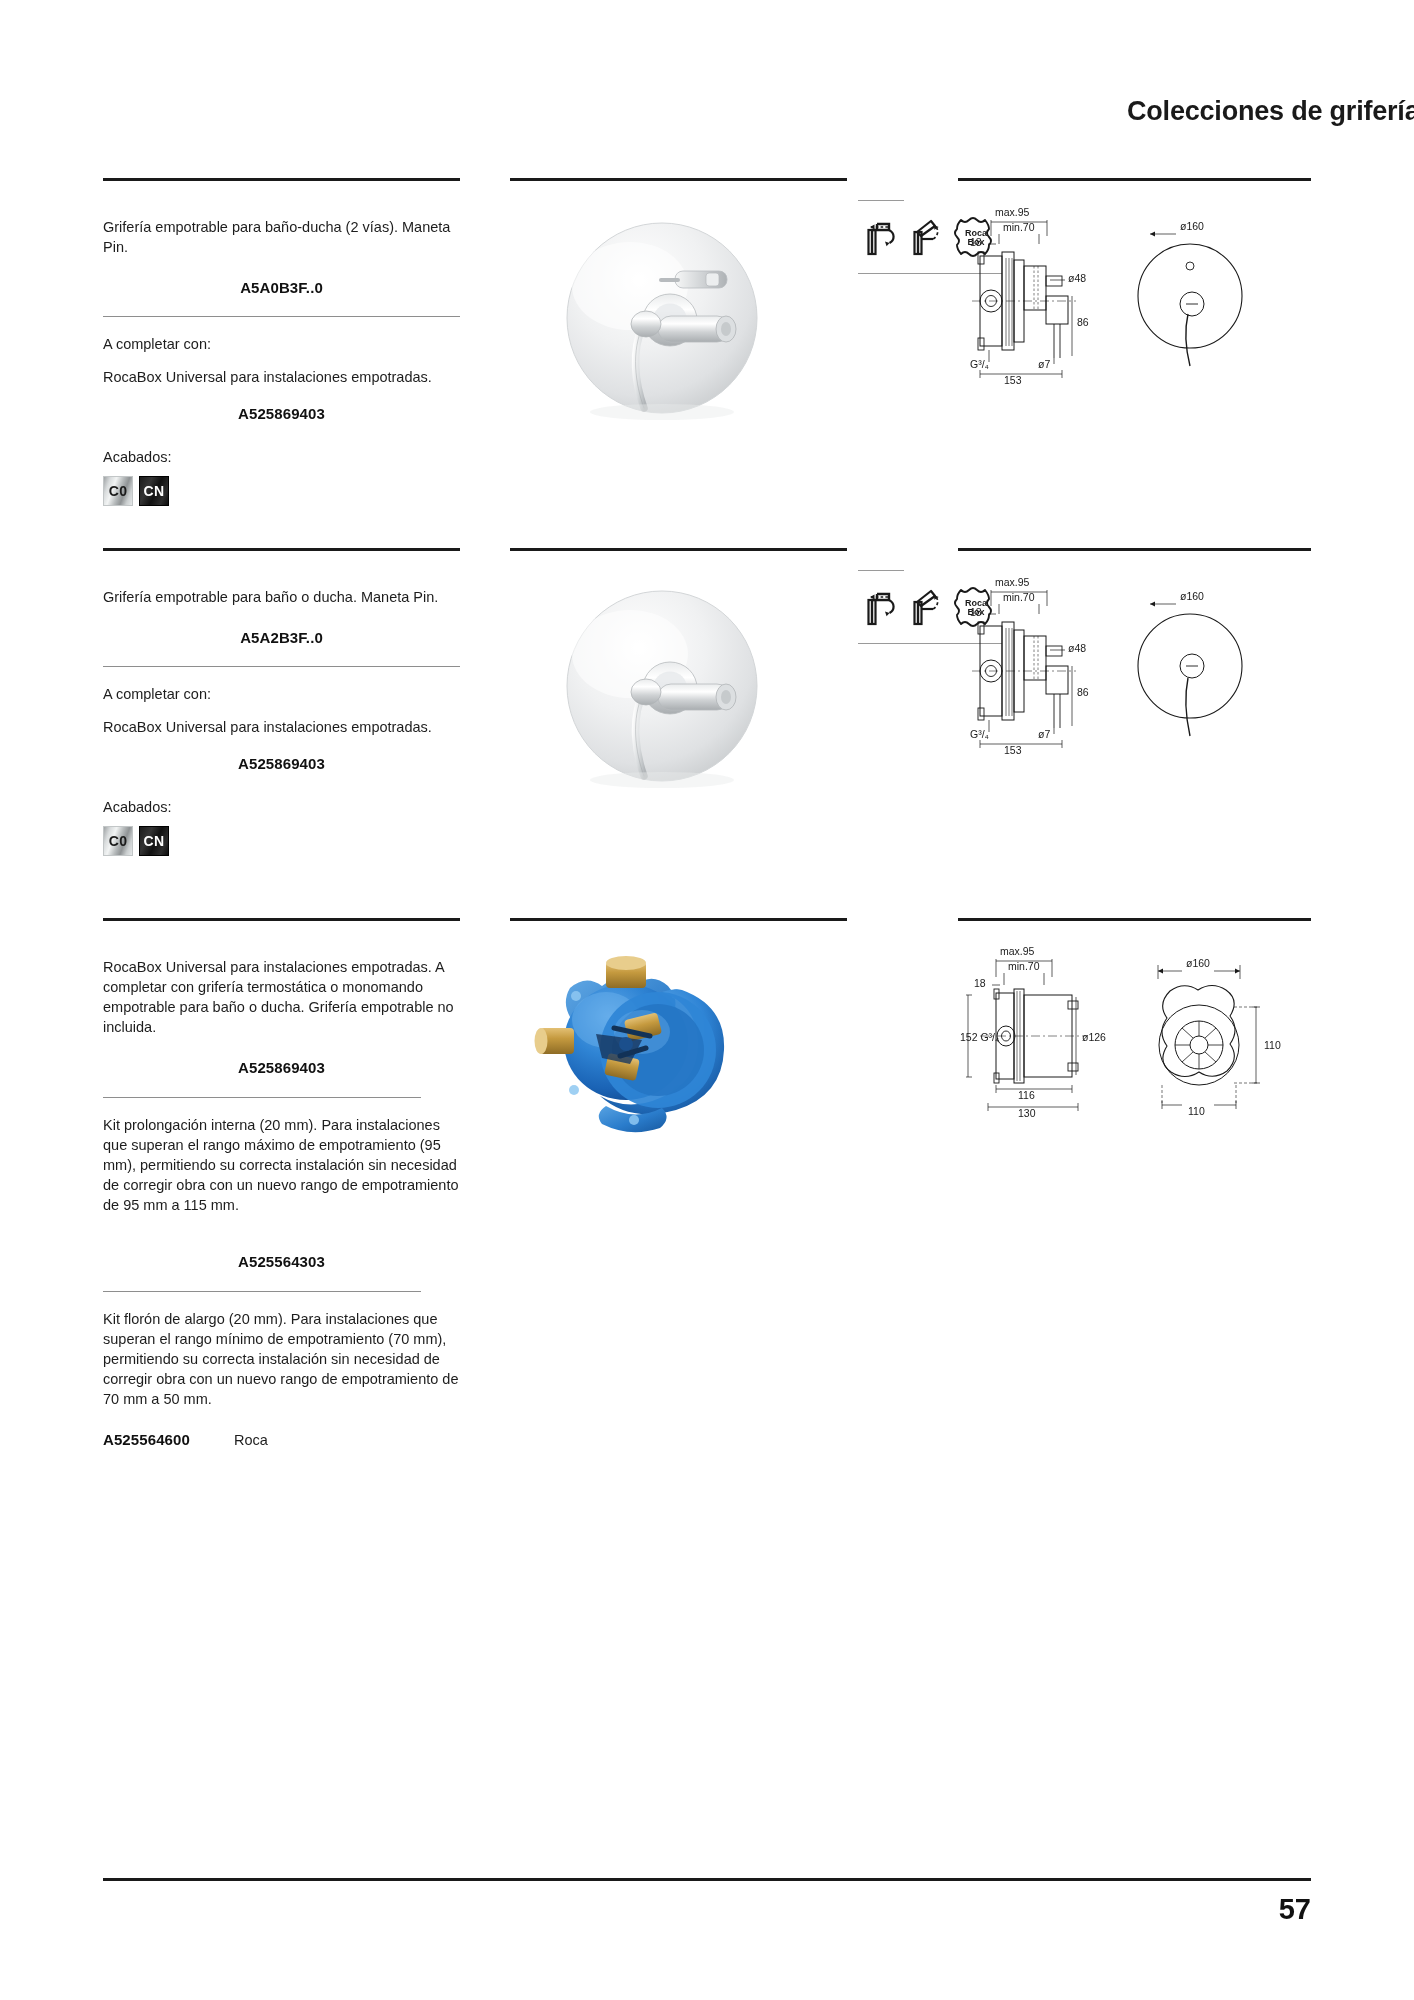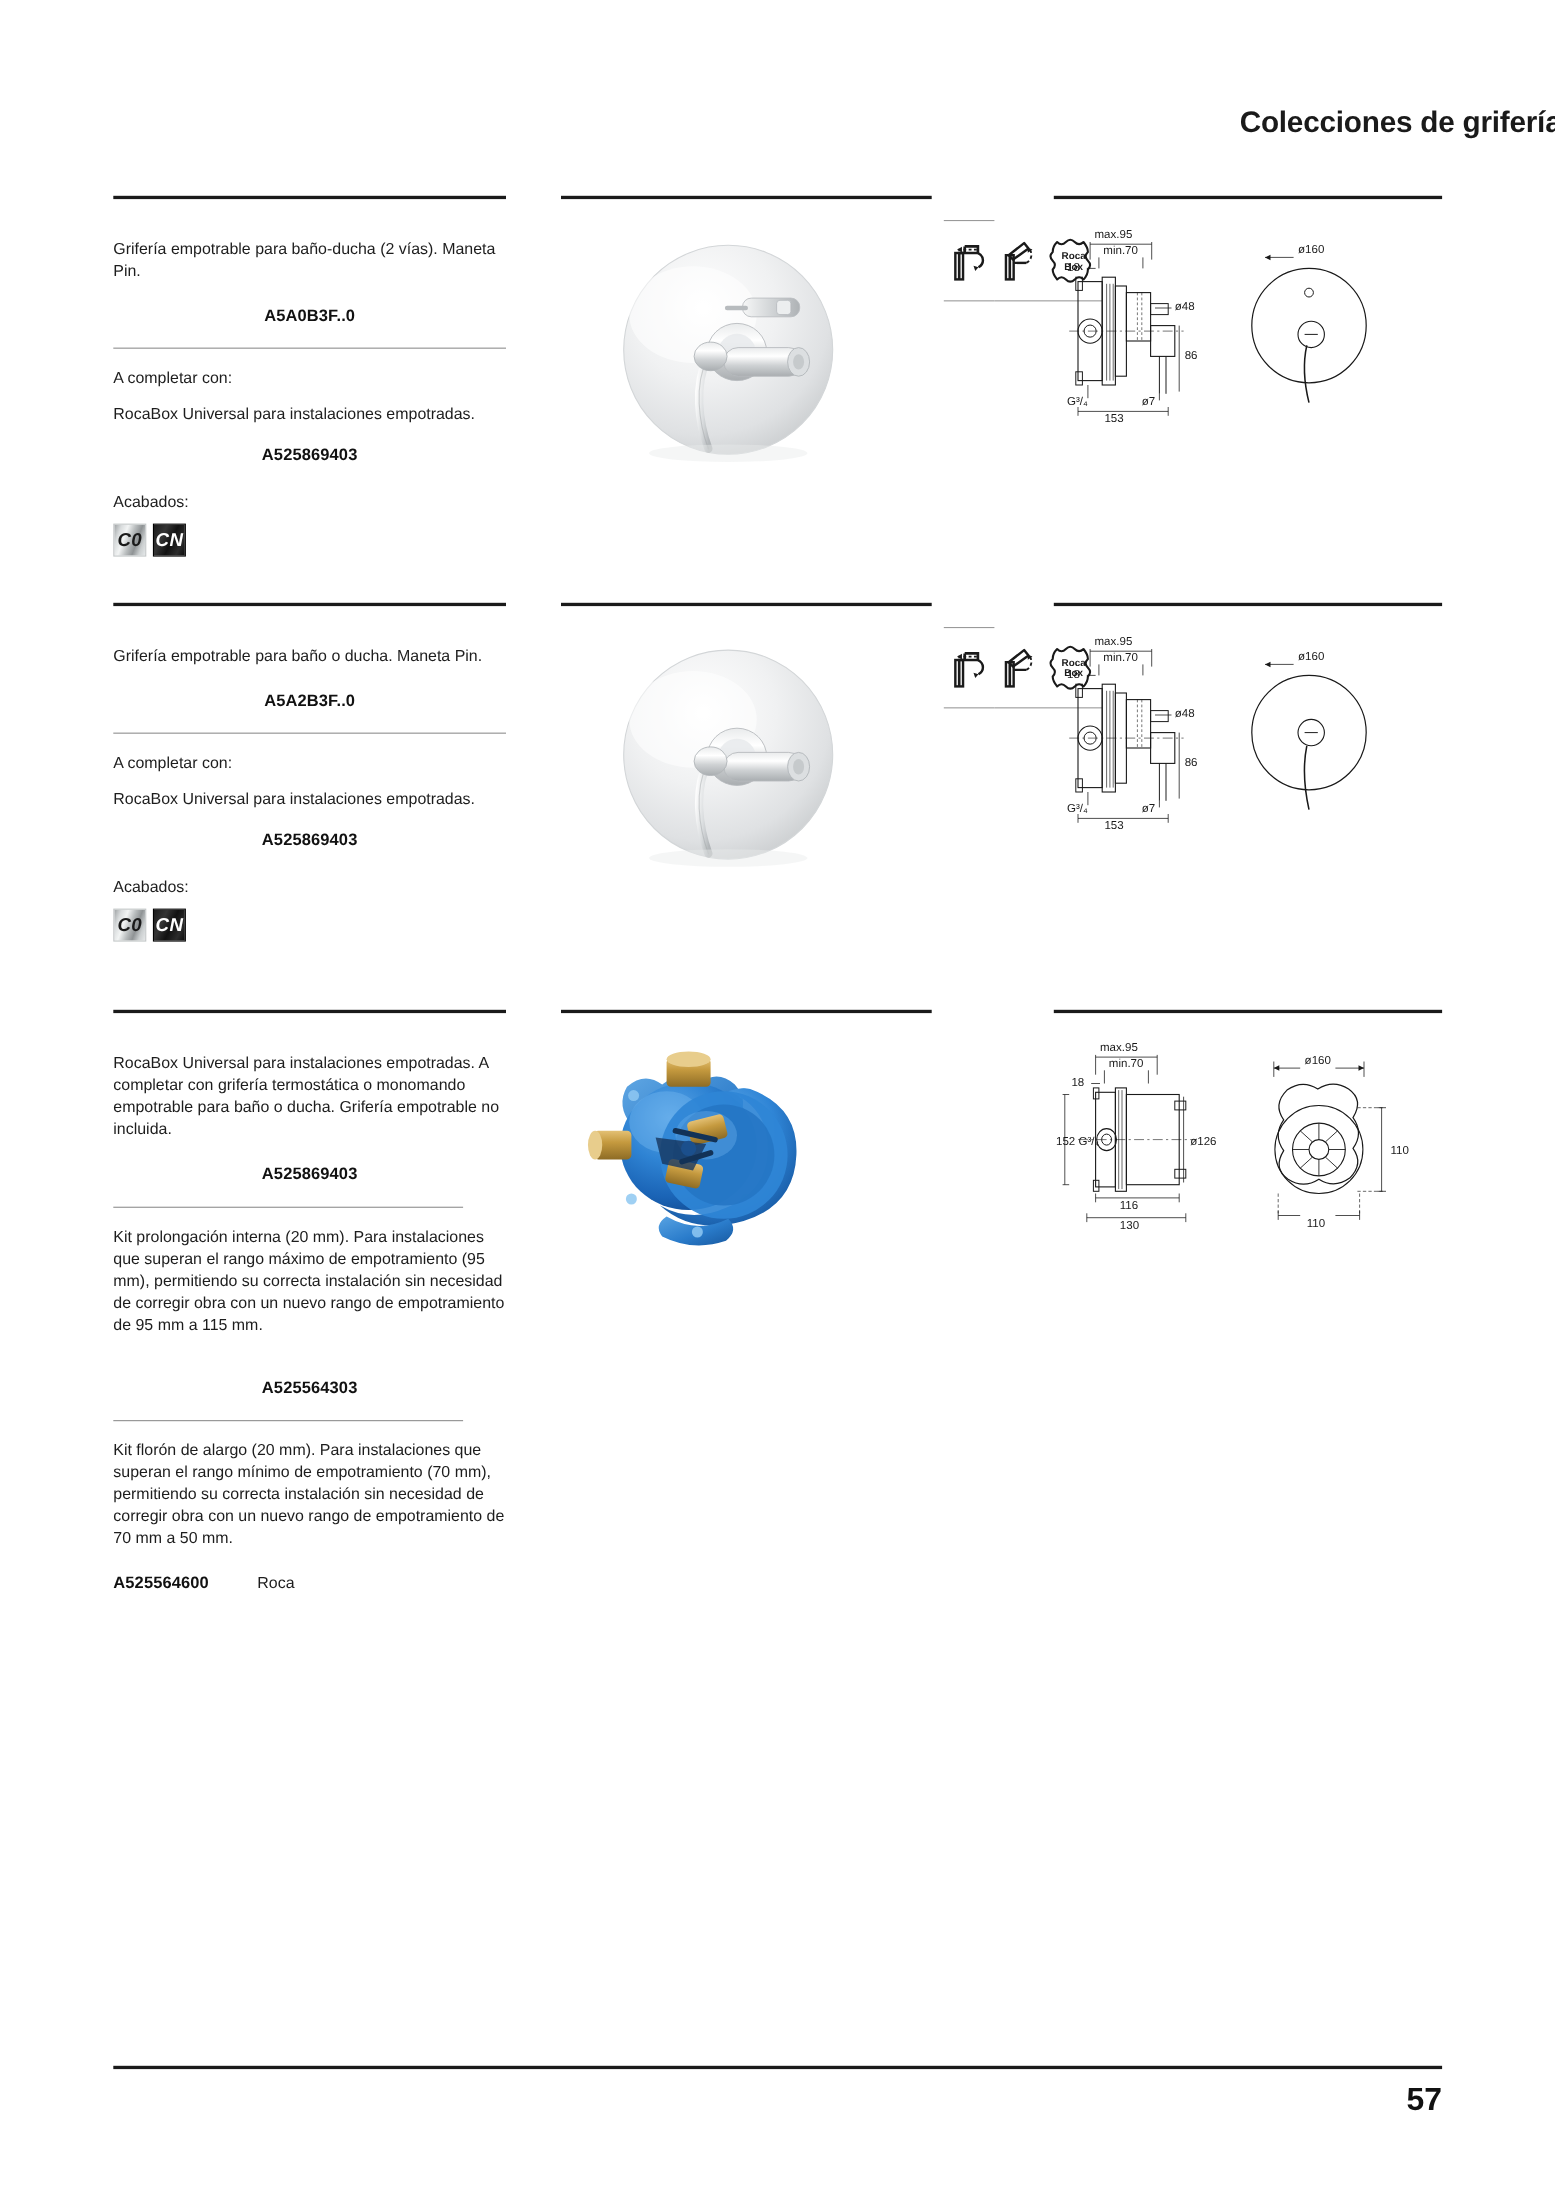--- a/index.html
+++ b/index.html
@@ -56,23 +56,22 @@
   }
   .ref-row { display: flex; gap: 44px; align-items: baseline; }
   .ref-variant { font-size: 14.5px; font-weight: normal; color: #1d1d1d; }
   .subhead { font-size: 14.5px; line-height: 20px; color: #1d1d1d; }
 
   
   .finishes { display: flex; gap: 6px; margin-top: 9px; }
   .swatch {
     width: 30px; height: 30px;
     display: flex; align-items: center; justify-content: center;
-    font-size: 17px; font-weight: bold;
+    font-size: 14px; font-weight: bold;
     letter-spacing: 0.3px;
-    font-style: italic;
   }
   .swatch.chrome {
     background: linear-gradient(110deg,#9fa3a5 0%,#d9dcdd 18%,#f2f4f4 34%,
                 #b9bdbe 52%,#8f9395 68%,#cbcfd0 84%,#e6e9ea 100%);
     color: #1a1a1a;
     border: 1px solid #c2c6c7;
   }
   .swatch.titanium {
     background: linear-gradient(115deg,#1b1b1b 0%,#343434 30%,#111 55%,#2c2c2c 80%,#0c0c0c 100%);
     color: #ffffff;

